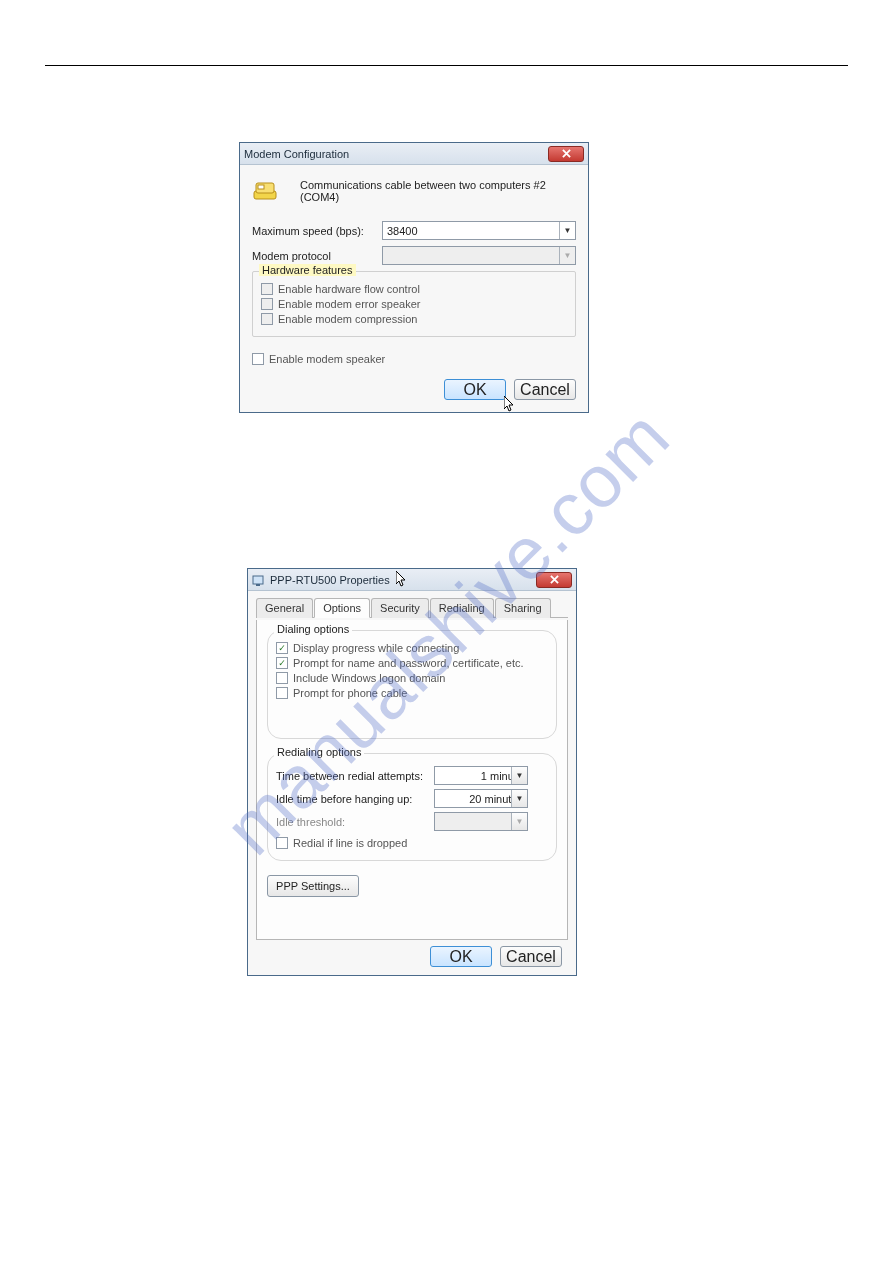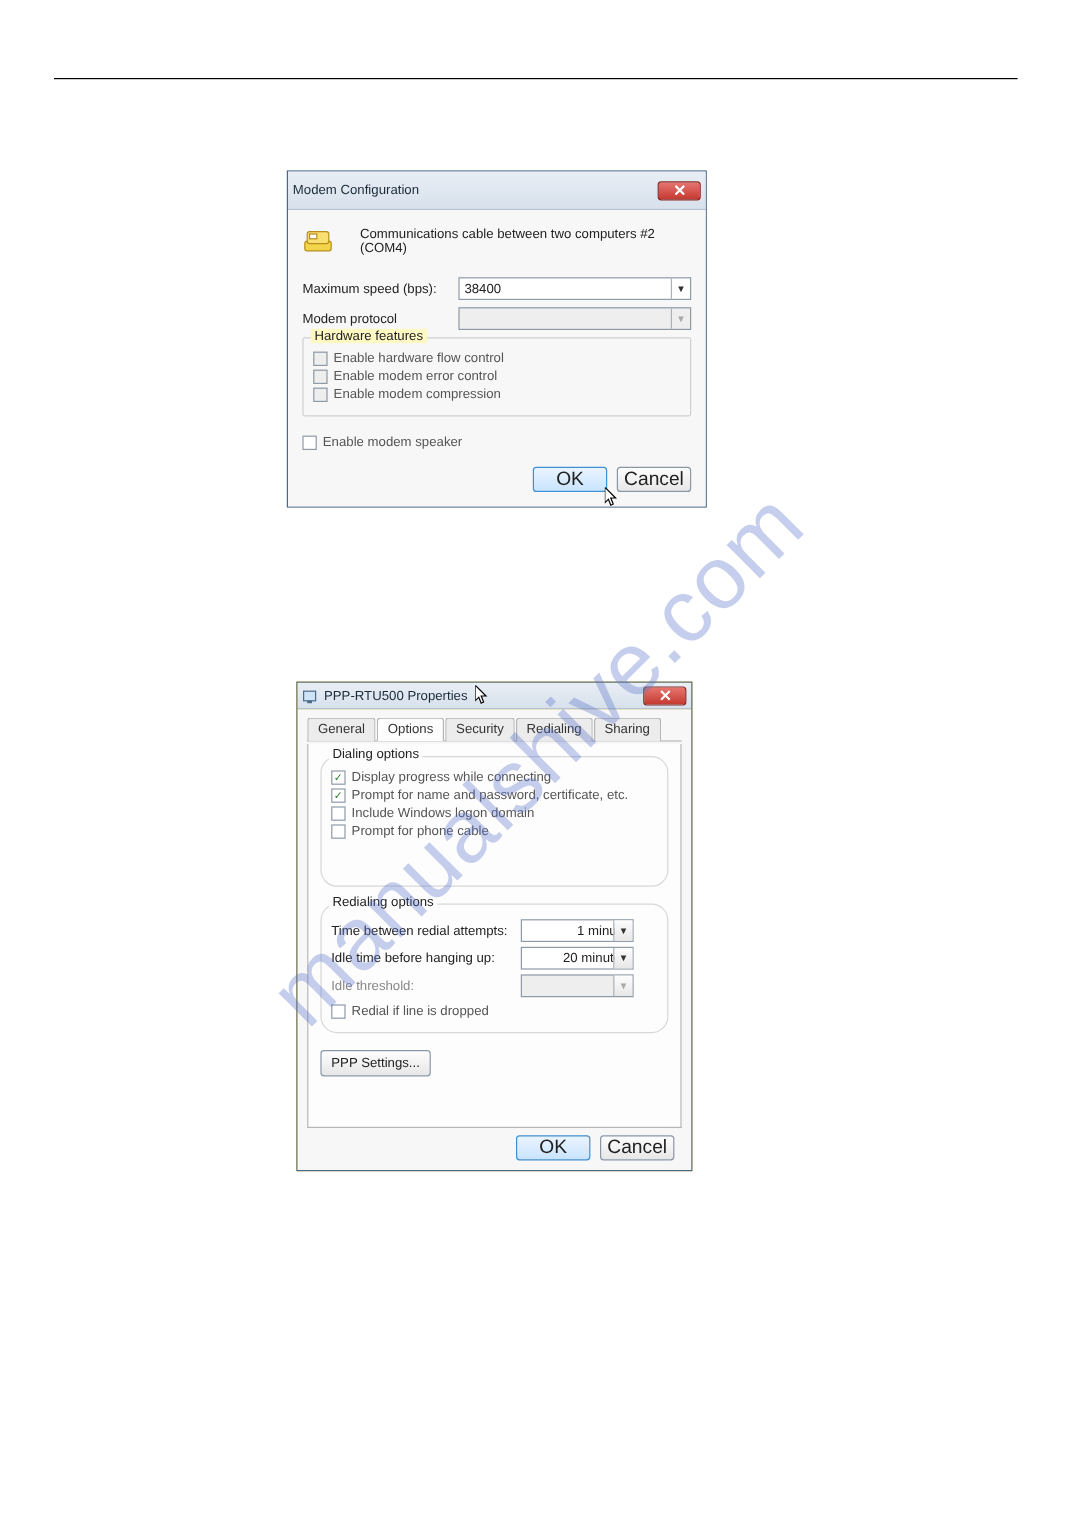--- a/index.html
+++ b/index.html
@@ -7,21 +7,21 @@
   .page-rule { position: absolute; left: 45px; right: 45px; top: 65px; border-top: 1px solid #000; }
   .watermark {
     position: absolute; left: 50%; top: 50%; transform: translate(-50%, -50%) rotate(-45deg);
     font-size: 74px; color: rgba(88,115,200,0.35); white-space: nowrap; letter-spacing: 1px;
     pointer-events: none; z-index: 50; font-weight: 400;
   }
 
   
   .dlg1 { position: absolute; left: 239px; top: 142px; width: 350px; border: 1px solid #4a6a8a; background: #f0f0f0; }
   .titlebar1 {
-    height: 32px; background: linear-gradient(#e9eef5, #d7e1ec); display: flex; align-items: center;
+    height: 22px; background: linear-gradient(#e9eef5, #d7e1ec); display: flex; align-items: center;
     padding: 0 4px; font-size: 11px; color: #1b2b3a; justify-content: space-between; border-bottom: 1px solid #b5c3d1;
   }
   .closebtn1 {
     width: 36px; height: 16px; background: linear-gradient(#e6756f, #c43a32);
     border: 1px solid #8a2a24; border-radius: 3px; display: flex; align-items: center; justify-content: center;
     color: #fff; font-size: 11px; font-weight: bold; margin-left: auto;
   }
   .dlg1-body { background: #f7f7f7; padding: 10px 12px 8px 12px; font-size: 11px; color: #222; }
   .modem-row { display: flex; align-items: center; gap: 20px; padding: 4px 0 12px 0; }
   .modem-icon { width: 28px; height: 24px; }
@@ -124,21 +124,21 @@
       </div>
     </div>
     <div class="groupbox">
       <span class="groupbox-title">Hardware features</span>
       <div class="chk-row">
         <span class="chk disabled"></span>
         <span>Enable hardware flow control</span>
       </div>
       <div class="chk-row">
         <span class="chk disabled"></span>
-        <span>Enable modem error control</span>
+        <span>Enable modem error speaker</span>
       </div>
       <div class="chk-row">
         <span class="chk disabled"></span>
         <span>Enable modem compression</span>
       </div>
     </div>
     <div class="chk-row" style="margin:16px 0 10px 0;">
       <span class="chk"></span>
       <span>Enable modem speaker</span>
     </div>

